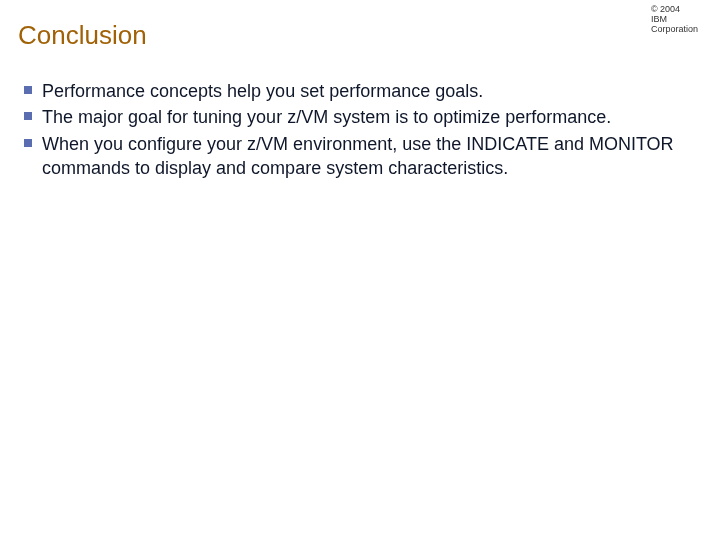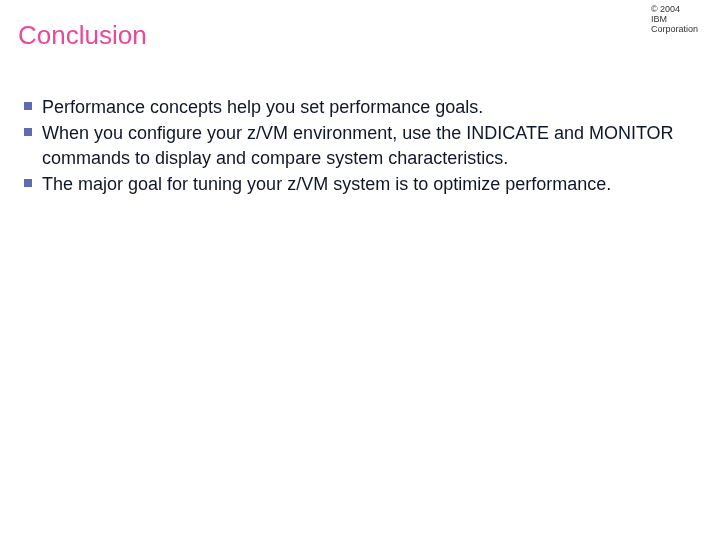--- a/index.html
+++ b/index.html
@@ -57,23 +57,23 @@
   }
   .ibm-logo svg { width: 100%; height: 100%; }
   
   .content {
     flex: 1;
     padding: 20px 24px 10px 24px;
     position: relative;
   }
   .title {
     font-size: 26px;
-    color: #ec4899;
+    color: #a16207;
     font-weight: normal;
-    margin-bottom: 44px;
+    margin-bottom: 28px;
     margin-left: -6px;
   }
   .bullets {
     list-style: none;
     font-size: 18px;
     color: #0f172a;
     line-height: 1.35;
   }
   .bullets li {
     position: relative;
@@ -179,22 +179,22 @@
             <rect x="46" y="15" width="1" height="2"></rect>
         </g>
       </svg>
     </div>
   </div>
 
   <div class="content">
     <h1 class="title">Conclusion</h1>
     <ul class="bullets">
       <li>Performance concepts help you set performance goals.</li>
+      <li>The major goal for tuning your z/VM system is to optimize performance.</li>
       <li>When you configure your z/VM environment, use the INDICATE and MONITOR commands to display and compare system characteristics.</li>
-      <li>The major goal for tuning your z/VM system is to optimize performance.</li>
     </ul>
   </div>
 
   <div class="footer">
     <div class="footer-gradient"></div>
     <div class="footer-globe"></div>
     <div class="footer-vline"></div>
     <div class="footer-vline2"></div>
     <div class="copyright">© 2004 IBM Corporation</div>
   </div>

